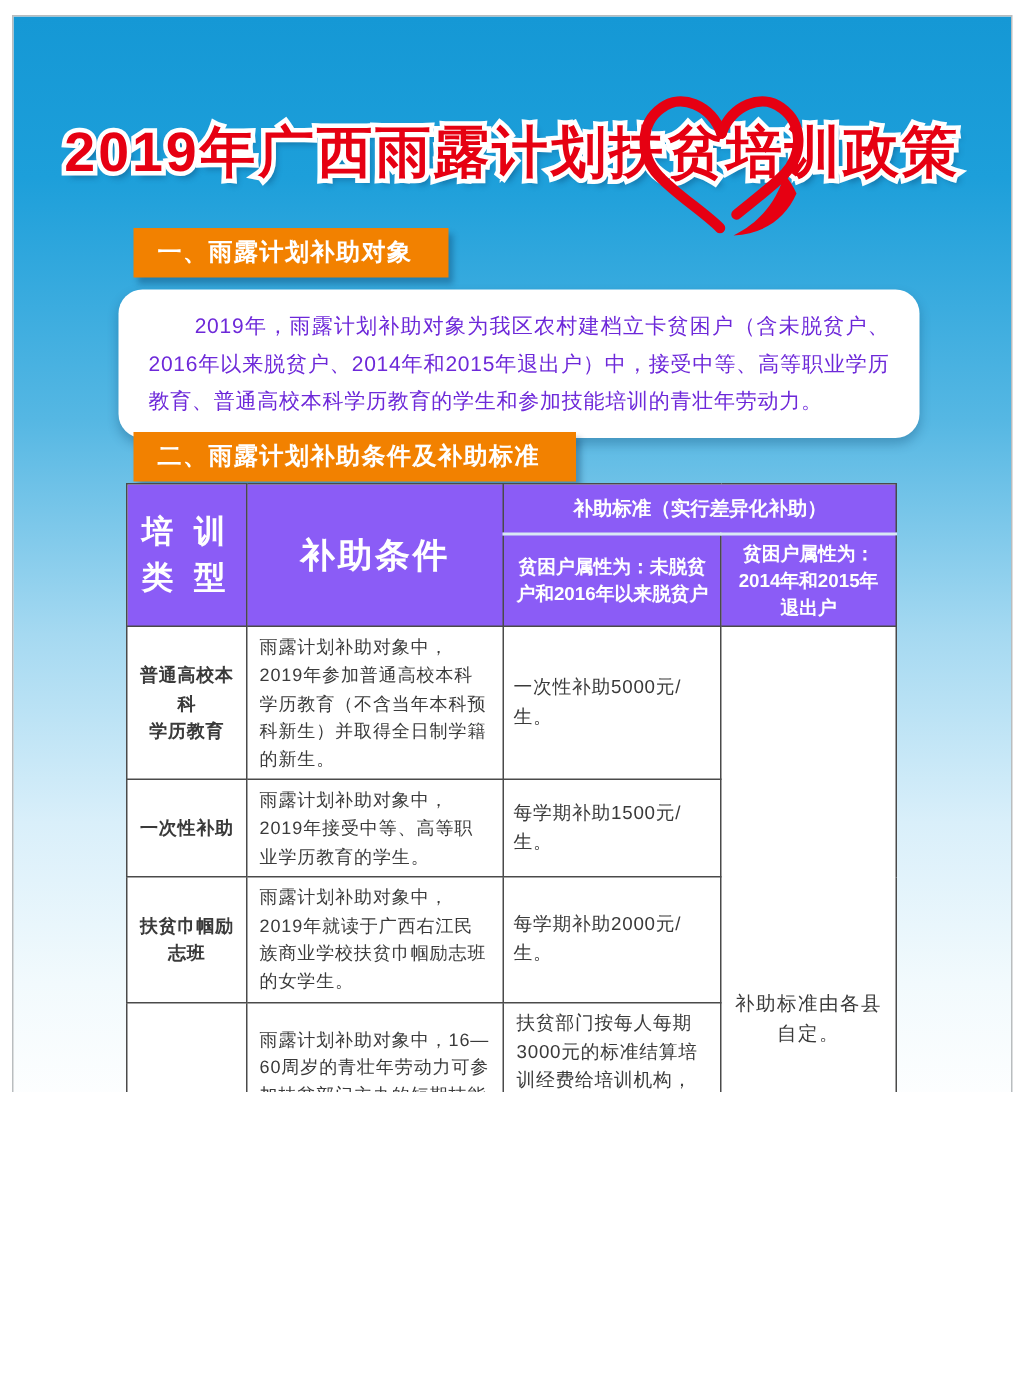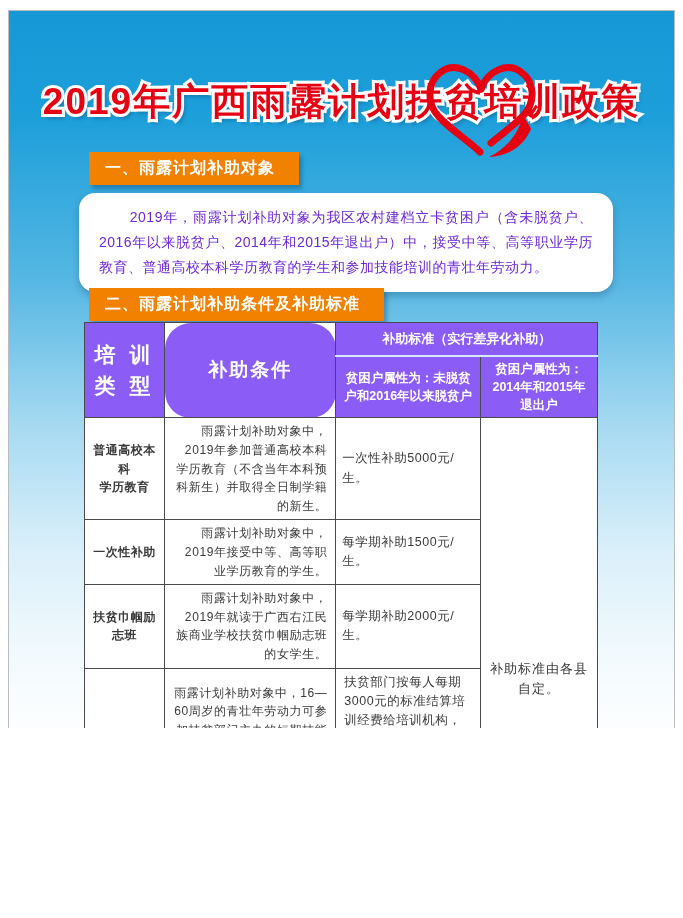--- a/index.html
+++ b/index.html
@@ -28,26 +28,26 @@
          box-shadow:0 4px 7px rgba(0,50,90,.28);
          font-size:14px;line-height:25px;color:#6d28d9;letter-spacing:.5px;
          text-indent:2.2em;text-align:justify;}
   
   .tbl{position:absolute;left:75px;top:311px;width:514px;border-collapse:collapse;
        background:#ffffff;table-layout:fixed;}
   .tbl th,.tbl td{border:1px solid #4a4a4a;padding:3px 6px;}
   .tbl{border:1.5px solid #3c3c3c;}
   .tbl th{background:#8b5cf6;color:#ffffff;font-weight:bold;}
   .th-type{font-size:21px;letter-spacing:4px;white-space:pre-line;line-height:1.5;}
-  .th-cond{font-size:19px;letter-spacing:2px;border-radius:26px;}
+  .th-cond{font-size:23px;letter-spacing:2px;}
   .th-group{font-size:13px;height:26px;border-bottom:2px solid #d8e8f4 !important;}
   .th-sub{font-size:12.5px;line-height:1.45;height:50px;}
   .tbl td{color:#3a3a3a;font-size:12px;line-height:1.55;}
   td.c-type{text-align:center;font-weight:bold;white-space:pre-line;letter-spacing:.5px;}
-  td.c-cond{text-align:right;padding:4px 8px;letter-spacing:.6px;}
+  td.c-cond{text-align:left;padding:4px 8px;letter-spacing:.6px;}
   td.c-std{text-align:left;font-size:12.5px;letter-spacing:.5px;}
   td.c-std.left{text-align:left;padding:4px 8px;}
   td.c-note{text-align:center;font-size:13px;letter-spacing:1px;}
   
   .scenery{position:absolute;left:0;bottom:0;width:665px;height:176px;}
   .scenery svg{display:block;}
 </style>
 </head>
 <body>
 

